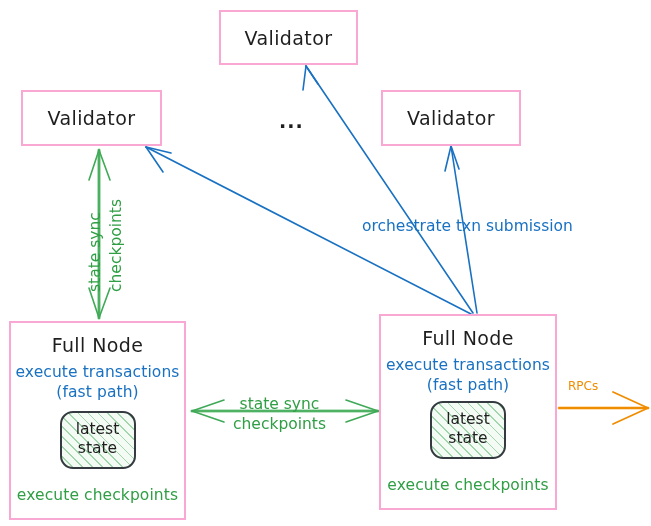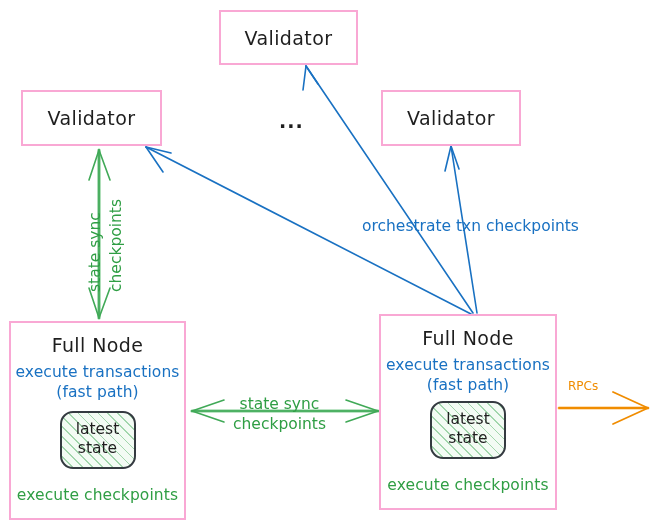--- a/index.html
+++ b/index.html
@@ -201,21 +201,21 @@
     <div>execute transactions</div>
     <div>(fast path)</div>
   </div>
   <div class="latest-state" style="margin-top:5px;">
     <div>latest</div>
     <div>state</div>
   </div>
   <div class="fullnode-checkpoints" style="margin-top:17px;">execute checkpoints</div>
 </div>
 
-<div class="lbl lbl-blue" style="left:362px; top:217px;">orchestrate txn checkpoints</div>
+<div class="lbl lbl-blue" style="left:362px; top:217px;">orchestrate txn submission</div>
 
 <div class="lbl lbl-vert" style="left:86px; top:292px;">state sync</div>
 <div class="lbl lbl-vert" style="left:107px; top:292px;">checkpoints</div>
 
 <div class="lbl lbl-green" style="left:233px; top:394px;">
   <div>state sync</div>
   <div>checkpoints</div>
 </div>
 
 <div class="lbl lbl-orange" style="left:568px; top:379px;">RPCs</div>

